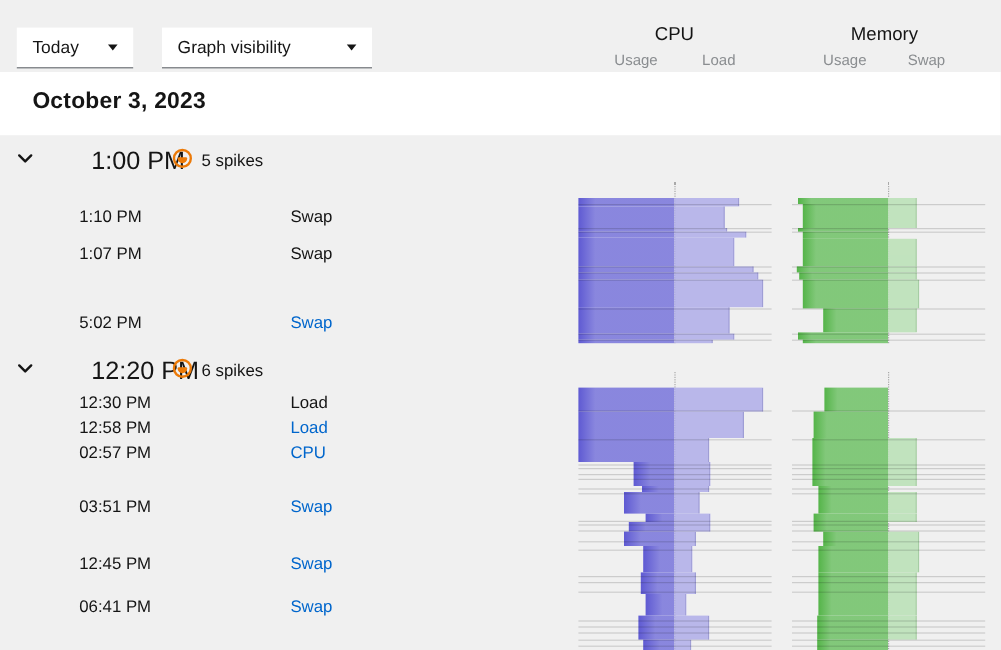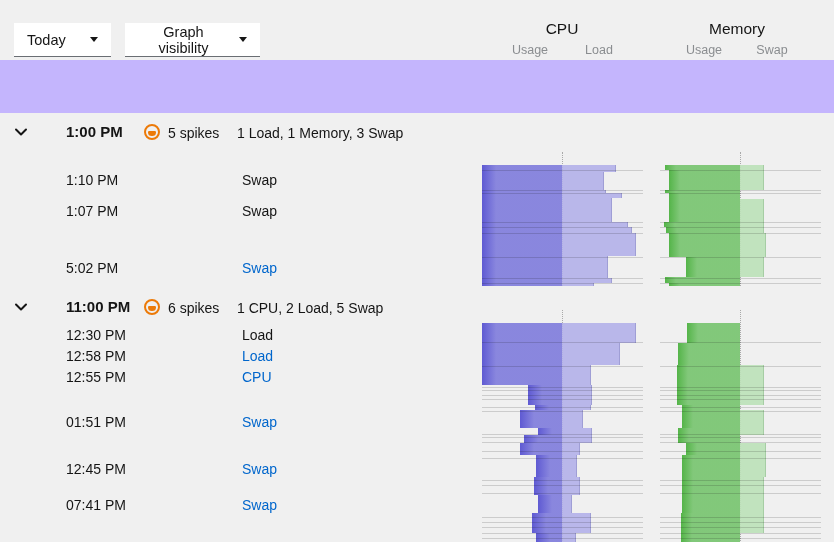--- a/index.html
+++ b/index.html
@@ -1,17 +1,17 @@
 <!DOCTYPE html>
 <html style="--orange: #ec7a08; --link: #0066cc; --cpu-dark: #5752d1; --cpu-med: #8481dd; --cpu-light: #b2b0ea; --mem-dark: #4cb140; --mem-med: #7cc674; --mem-light: #bde2b9;"><head>
 <meta charset="utf-8">
 <style>
   html,body{margin:0;padding:0;width:834px;height:542px;overflow:hidden;
     font-family:"Liberation Sans","DejaVu Sans",sans-serif;background:#fff;}
-  #app{position:relative;width:834px;height:542px;background:#c4b5fd;}
+  #app{position:relative;width:834px;height:542px;background:#e5e5e5;}
 
   
   .topbar{position:absolute;left:0;top:0;width:834px;height:60px;background:#f0f0f0;}
   .dd-btn{position:absolute;top:23px;height:34px;background:#fff;border:none;
     border-bottom:1px solid #6a6e73;display:flex;align-items:center;
     justify-content:space-between;padding:0 13px;font-size:14.5px;color:#151515;
     font-family:inherit;cursor:pointer;box-sizing:border-box;}
   .caret{width:0;height:0;border-left:4.5px solid transparent;
     border-right:4.5px solid transparent;border-top:5px solid #151515;margin-left:10px;}
   .col-title{position:absolute;top:20px;transform:translateX(-50%);
@@ -23,21 +23,21 @@
   .dateband{position:absolute;left:0;top:60px;width:834px;height:53px;background:#ffffff;}
   .date-h{position:absolute;left:27px;top:14px;margin:0;font-size:19px;
     font-weight:600;color:#151515;letter-spacing:.2px;}
 
   
   .content{position:absolute;left:0;top:113px;width:834px;height:429px;background:#f0f0f0;}
 
   .hour-header{position:absolute;left:0;width:480px;height:22px;}
   .chev-btn{position:absolute;left:12px;top:2px;width:18px;height:18px;background:none;
     border:none;padding:0;cursor:pointer;}
-  .hour-time{position:absolute;left:66px;top:1px;font-size:15px;font-weight:700;color:#151515;}
+  .hour-time{position:absolute;left:76px;top:1px;font-size:21px;font-weight:400;color:#151515;}
   .spike-icon{position:absolute;left:144px;top:2px;width:16px;height:16px;box-sizing:border-box;
     border:2px solid var(--orange);border-radius:50%;}
   .spike-icon .fill{position:absolute;left:2px;right:2px;bottom:2px;height:5px;
     background:var(--orange);border-radius:1.5px 1.5px 5px 5px;}
   .spike-count{position:absolute;left:168px;top:3px;font-size:14px;color:#151515;}
   .hour-summary{position:absolute;left:237px;top:3px;font-size:14px;color:#151515;}
 
   .event-row{position:absolute;left:0;width:480px;height:19px;}
   .event-time{position:absolute;left:66px;top:0;font-size:14px;color:#151515;}
   .event-label{position:absolute;left:242px;top:0;font-size:14px;color:#151515;}
@@ -57,93 +57,94 @@
 </head>
 <body>
 
 <div id="app">
 
   <div class="topbar">
     <button class="dd-btn" style="left:14px;width:97px;">
       <span>Today</span>
       <span class="caret"></span>
     </button>
-    <button class="dd-btn" style="left:125px;width:135px;">
+    <button class="dd-btn" style="left:135px;width:175px;">
       <span>Graph visibility</span>
       <span class="caret"></span>
     </button>
 
     <span class="col-title" style="left:562px;">CPU</span>
     <span class="col-sub" style="left:530px;">Usage</span>
     <span class="col-sub" style="left:599px;">Load</span>
 
     <span class="col-title" style="left:737px;">Memory</span>
     <span class="col-sub" style="left:704px;">Usage</span>
     <span class="col-sub" style="left:772px;">Swap</span>
   </div>
 
+  <div class="dateband">
+    <h2 class="date-h">October 3, 2023</h2>
+  </div>
 
   <div class="content"></div>
 
 <div class="hour-header" style="top: 122px;">
       <button class="chev-btn"><svg width="16" height="16" viewBox="0 0 16 16">
           <path d="M3 5.5 L8 10.5 L13 5.5" fill="none" stroke="#151515" stroke-width="2" stroke-linecap="round" stroke-linejoin="round"></path>
         </svg></button>
       <span class="hour-time">1:00 PM</span>
       <div class="spike-icon">
         <div class="fill"></div>
       </div>
       <span class="spike-count">5 spikes</span>
-      <span class="hour-summary">1 Load, 1 Memory, 3 Swap</span>
     </div>
     <div class="event-row" style="top: 172px;">
       <span class="event-time">1:10 PM</span>
       <span class="event-label">Swap</span>
     </div>
     <div class="event-row" style="top: 203px;">
       <span class="event-time">1:07 PM</span>
       <span class="event-label">Swap</span>
     </div>
     <div class="event-row" style="top: 260px;">
       <span class="event-time">5:02 PM</span>
       <a class="event-link">Swap</a>
     </div>
     <div class="hour-header" style="top: 297px;">
       <button class="chev-btn"><svg width="16" height="16" viewBox="0 0 16 16">
           <path d="M3 5.5 L8 10.5 L13 5.5" fill="none" stroke="#151515" stroke-width="2" stroke-linecap="round" stroke-linejoin="round"></path>
         </svg></button>
-      <span class="hour-time">11:00 PM</span>
+      <span class="hour-time">12:20 PM</span>
       <div class="spike-icon">
         <div class="fill"></div>
       </div>
       <span class="spike-count">6 spikes</span>
-      <span class="hour-summary">1 CPU, 2 Load, 5 Swap</span>
     </div>
     <div class="event-row" style="top: 327px;">
       <span class="event-time">12:30 PM</span>
       <span class="event-label">Load</span>
     </div>
     <div class="event-row" style="top: 348px;">
       <span class="event-time">12:58 PM</span>
       <a class="event-link">Load</a>
     </div>
     <div class="event-row" style="top: 369px;">
-      <span class="event-time">12:55 PM</span>
+      <span class="event-time">02:57 PM</span>
       <a class="event-link">CPU</a>
     </div>
     <div class="event-row" style="top: 414px;">
-      <span class="event-time">01:51 PM</span>
+      <span class="event-time">03:51 PM</span>
       <a class="event-link">Swap</a>
     </div>
     <div class="event-row" style="top: 461px;">
       <span class="event-time">12:45 PM</span>
       <a class="event-link">Swap</a>
     </div>
     <div class="event-row" style="top: 497px;">
-      <span class="event-time">07:41 PM</span>
+      <span class="event-time">06:41 PM</span>
       <a class="event-link">Swap</a>
     </div>
     <div class="chart-guide" style="left: 562px; top: 152px; height: 134px;"></div>
     <div class="chart" style="left: 482px; top: 165px; width: 161px; height: 121px;">
       <div class="slice cpu-usage" style="top: 0px; height: 7px; left: 0px; width: 80px;"></div>
       <div class="slice cpu-aux" style="top: 0px; height: 7px; left: 80px; width: 54px;"></div>
       <div class="slice cpu-usage" style="top: 7px; height: 18px; left: 0px; width: 80px;"></div>
       <div class="slice cpu-aux" style="top: 7px; height: 18px; left: 80px; width: 42px;"></div>
       <div class="slice cpu-usage" style="top: 25px; height: 3px; left: 0px; width: 80px;"></div>
       <div class="slice cpu-aux" style="top: 25px; height: 3px; left: 80px; width: 44px;"></div>

